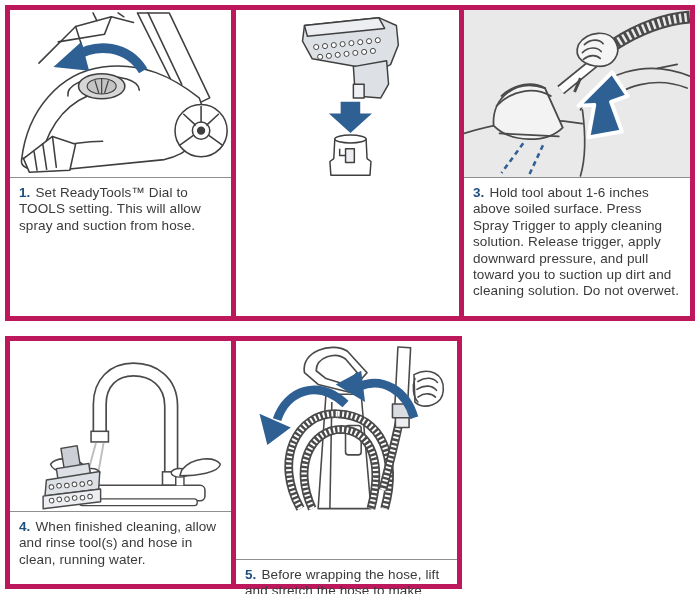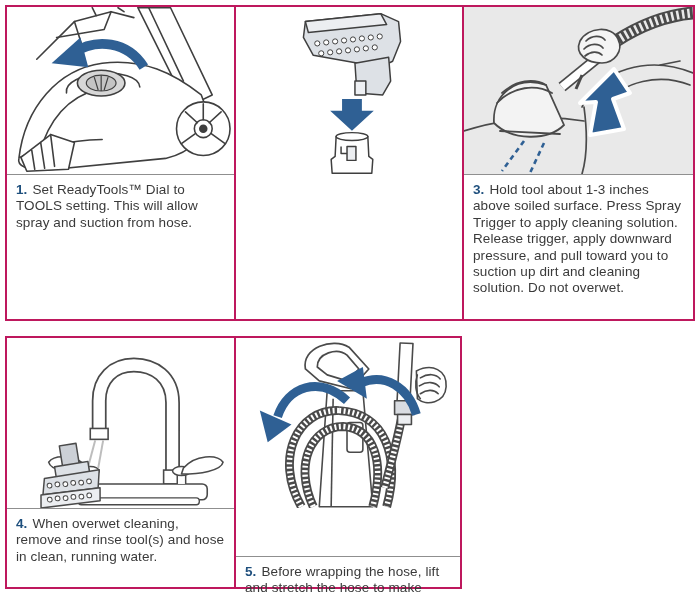--- a/index.html
+++ b/index.html
@@ -8,21 +8,21 @@
     font-family:"Liberation Sans",sans-serif;
     color:#3a3a3a;
     position:relative;
   }
   .page{position:absolute;left:5px;top:5px;}
   .row{display:flex;align-items:stretch;}
   .row-top{width:690px;margin-bottom:15px;}
   .row-bottom{width:457px;}
   .card{
     box-sizing:border-box;
-    border:2px solid #be185d;
+    border:5px solid #be185d;
     background:#fff;
     display:flex;flex-direction:column;
   }
   .card + .card{border-left:none;}
   .row-top .card{height:316px;}
   .row-bottom .card{height:253px;}
   .c1,.c3{width:231px;}
   .c2{width:228px;}
   .c4{width:231px;}
   .c5{width:226px;gap:48px;}
@@ -177,21 +177,21 @@
 
           <g stroke="#2f6094" stroke-width="2.6" stroke-dasharray="5,4" fill="none">
             <path d="M60,134 L38,164"></path>
             <path d="M80,136 L66,166"></path>
           </g>
 
           <polygon points="150,62 116,96 132,95 126,128 160,122 149,92 166,86" fill="#2f6094" stroke="#ffffff" stroke-width="4" stroke-linejoin="round"></polygon>
         </svg>
       </figure>
       <p class="cap">
-        <strong class="num">3.</strong><span>Hold tool about 1-3 inches above soiled surface. Press Spray Trigger to apply cleaning solution. Release trigger, apply downward pressure, and pull toward you to suction up dirt and cleaning solution. Do not overwet.</span>
+        <strong class="num">3.</strong><span>Hold tool about 1-6 inches above soiled surface. Press Spray Trigger to apply cleaning solution. Release trigger, apply downward pressure, and pull toward you to suction up dirt and cleaning solution. Do not overwet.</span>
       </p>
     </section>
   </div>
 
   <div class="row row-bottom">
 
     <section class="card c4">
       <figure class="fig">
         <svg viewBox="0 0 229 169" preserveAspectRatio="xMidYMid meet">
 
@@ -236,21 +236,21 @@
                 <circle cx="48" cy="158" r="2.4"></circle>
                 <circle cx="56" cy="159" r="2.4"></circle>
                 <circle cx="64" cy="159" r="2.4"></circle>
                 <circle cx="72" cy="160" r="2.4"></circle>
                 <circle cx="80" cy="160" r="2.4"></circle>
             </g>
           </g>
         </svg>
       </figure>
       <p class="cap">
-        <strong class="num">4.</strong><span>When overwet cleaning, remove and rinse tool(s) and hose in clean, running water.</span>
+        <strong class="num">4.</strong><span>When finished cleaning, allow and rinse tool(s) and hose in clean, running water.</span>
       </p>
     </section>
 
     <section class="card c5">
       <figure class="fig">
         <svg viewBox="0 0 226 169" preserveAspectRatio="xMidYMid meet">
 
           <g stroke="#4a4a4a" stroke-width="1.7" fill="#ffffff" stroke-linejoin="round">
             <path d="M70,30 C66,8 98,-2 114,8 L134,30 L116,50 L84,42 Z"></path>
             <path d="M82,28 C82,14 102,8 112,16 L124,30 L112,42 L92,36 Z"></path>

